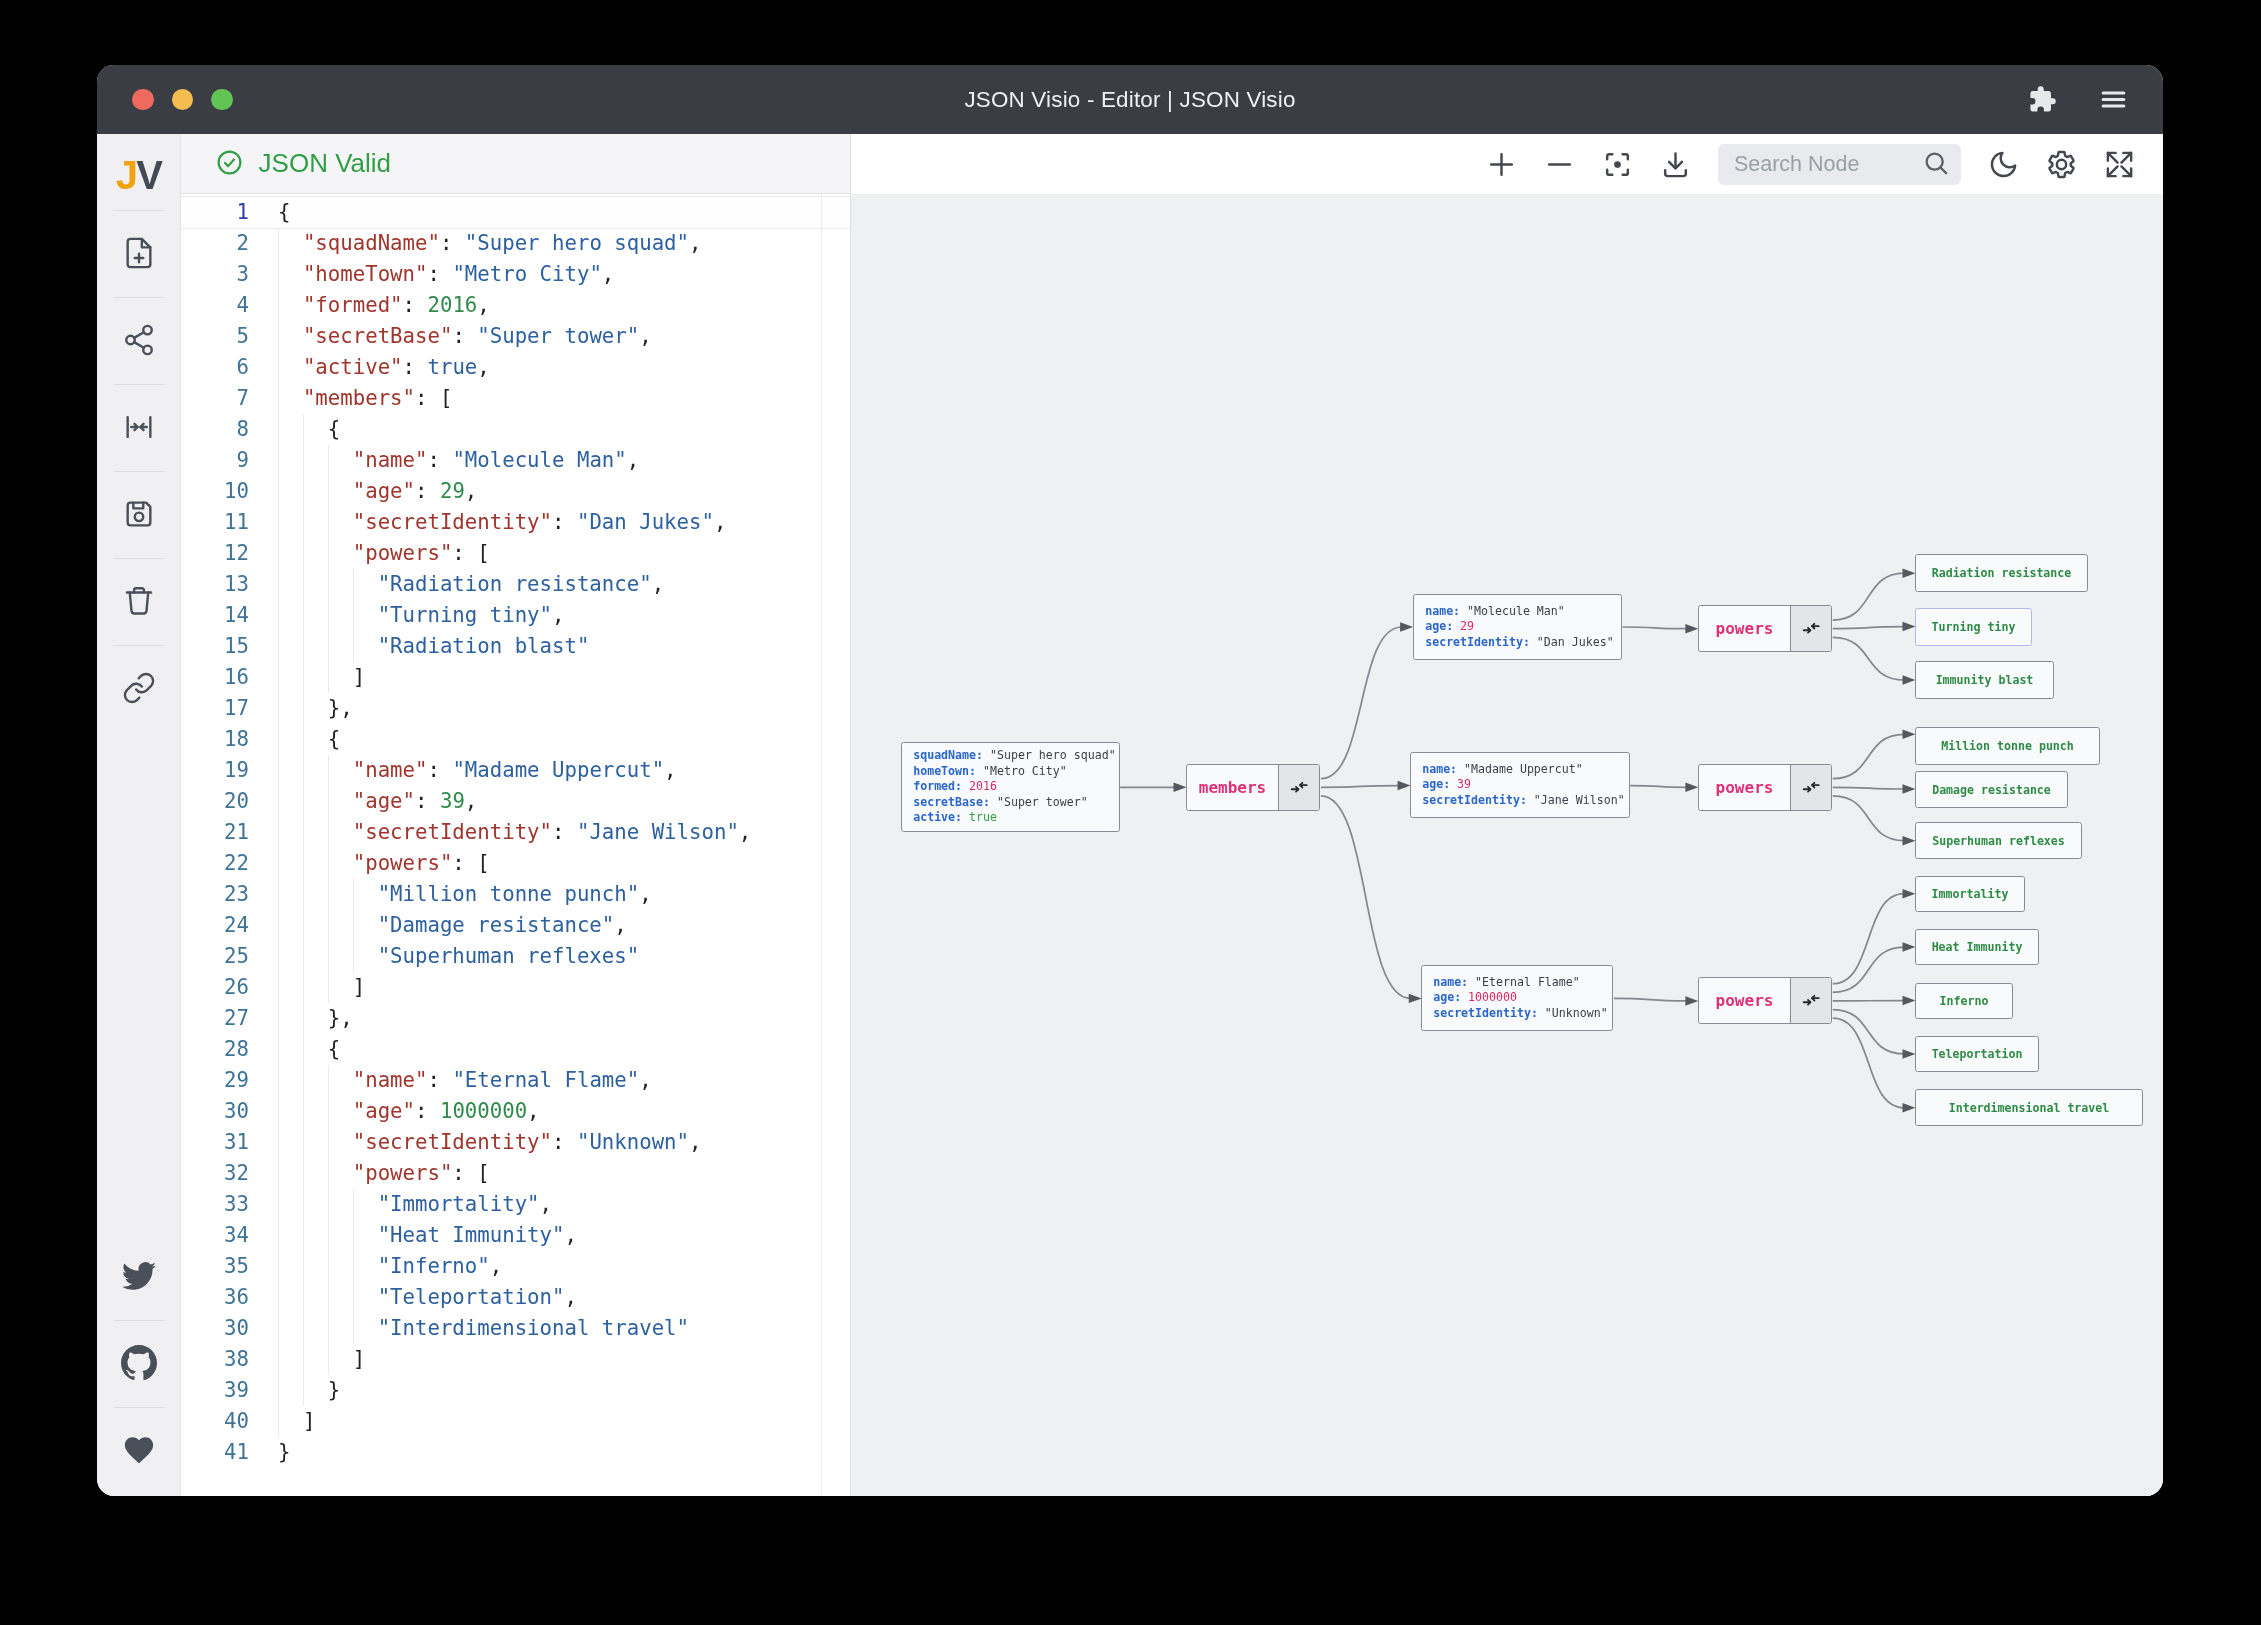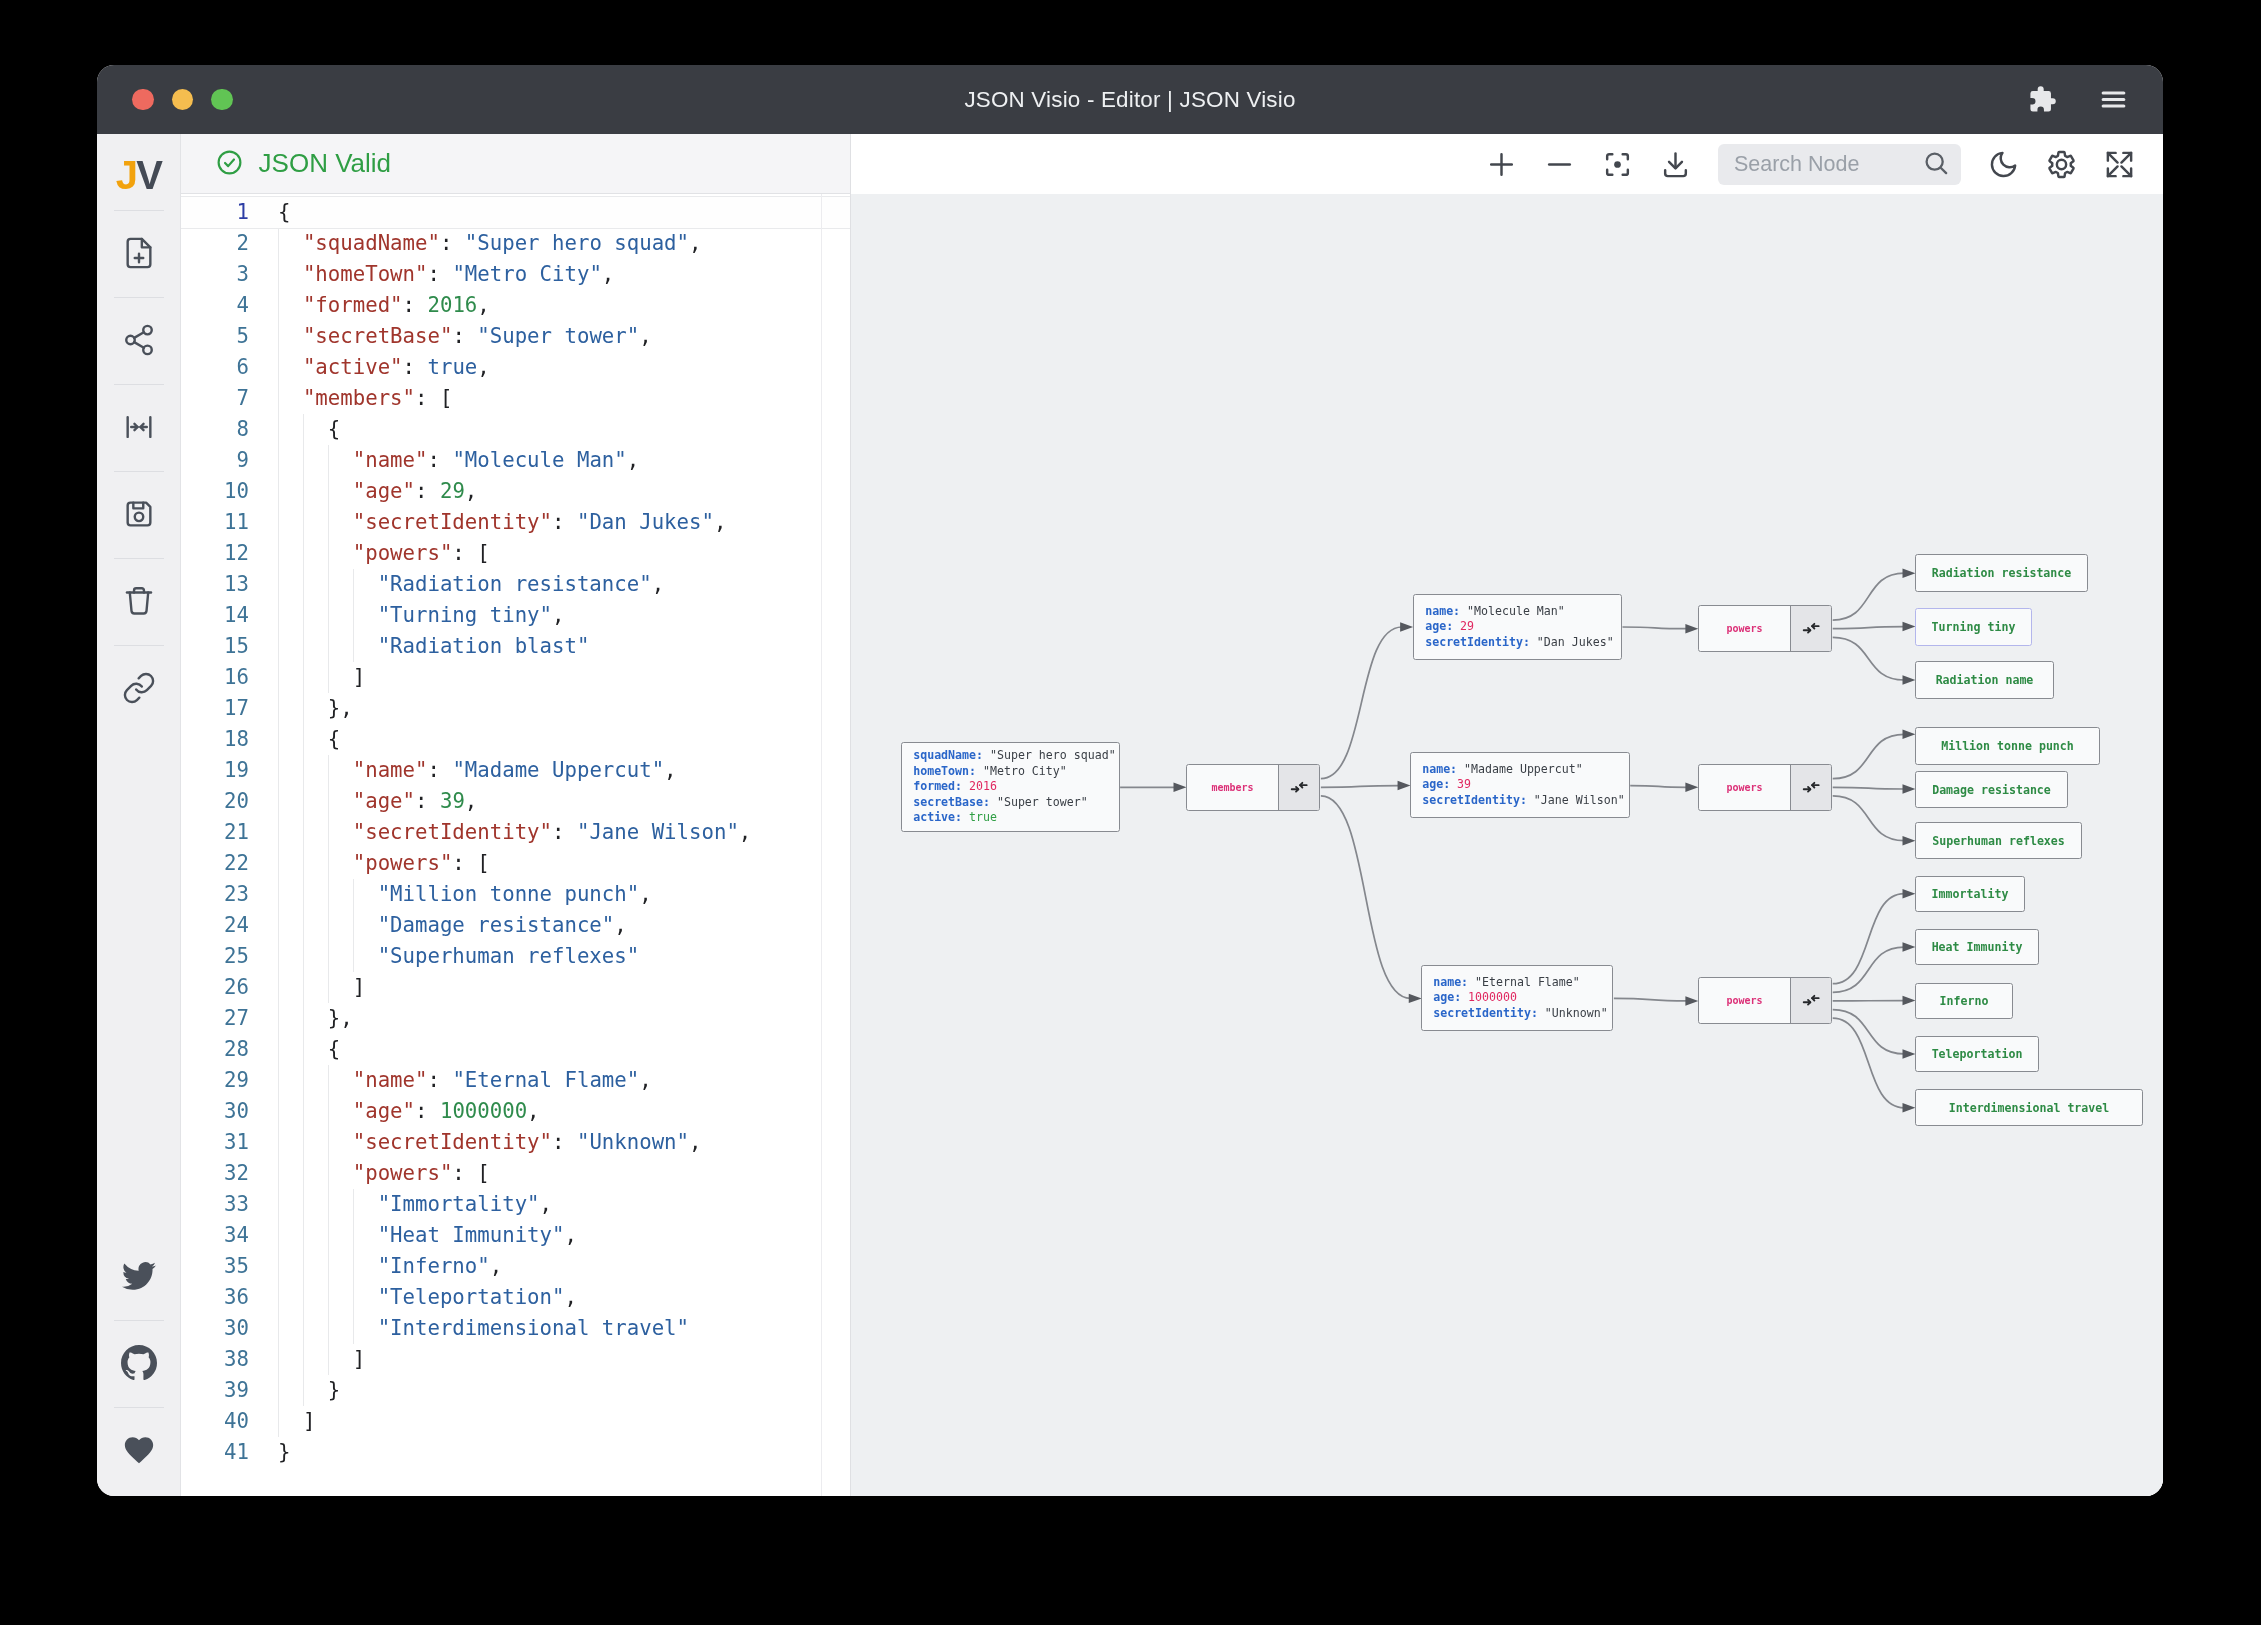--- a/index.html
+++ b/index.html
@@ -64,21 +64,21 @@
   .edge-arrow { fill:#55585e; }
 
   .node { position:absolute; background:#f9fafb; border:1.3px solid #888b91; border-radius:2.6px;
           font-family:"DejaVu Sans Mono", monospace; font-size:11.6px; cursor:pointer; }
   .node.hl { border-color:#b3b6ec; }
   .node.object { display:flex; flex-direction:column; justify-content:center; padding:0 11.2px; }
   .nrow { line-height:15.5px; white-space:pre; }
   .nk { color:#2a66c9; font-weight:bold; }
   .nv { color:#3a3f46; } .nv.t-n { color:#e02860; } .nv.t-b { color:#2f9e44; }
   .node.bracket { display:flex; align-items:stretch; padding:0; overflow:hidden; }
-  .bracket-label { flex:1; display:flex; align-items:center; justify-content:center; color:#dc3178; font-weight:bold; font-size:10px; }
+  .bracket-label { flex:1; display:flex; align-items:center; justify-content:center; color:#dc3178; font-weight:bold; font-size:16px; }
   .collapse-btn { flex:0 0 41px; background:#e4e5e8; border-left:0.9px solid #888b91; display:flex; align-items:center; justify-content:center; }
   .collapse-btn svg { stroke:#26282b; fill:none; stroke-width:2; stroke-linecap:round; stroke-linejoin:round; }
   .node.leaf { display:flex; align-items:center; justify-content:center; color:#2e8b45; font-weight:bold; padding:0 15.5px; white-space:pre; }
 </style>
 </head>
 <body>
 
 <div class="window">
 
   <div class="titlebar">
@@ -557,21 +557,21 @@
               <svg width="22.4" height="22.4" viewBox="0 0 24 24">
                 <path d="M4 14.2h7"></path>
                 <path d="M8.6 11.7l2.5 2.5-2.5 2.5"></path>
                 <path d="M20 9.8h-7"></path>
                 <path d="M15.4 7.3L12.9 9.8l2.5 2.5"></path>
               </svg>
             </div>
           </div>
           <div class="node leaf" style="left: 1064px; top: 360px; width: 173px; height: 38px;">Radiation resistance</div>
           <div class="node leaf hl" style="left: 1064px; top: 414px; width: 117px; height: 38px;">Turning tiny</div>
-          <div class="node leaf" style="left: 1064px; top: 467px; width: 139px; height: 38px;">Radiation name</div>
+          <div class="node leaf" style="left: 1064px; top: 467px; width: 139px; height: 38px;">Immunity blast</div>
           <div class="node leaf" style="left: 1064px; top: 533px; width: 185px; height: 38px;">Million tonne punch</div>
           <div class="node leaf" style="left: 1064px; top: 577px; width: 153px; height: 37px;">Damage resistance</div>
           <div class="node leaf" style="left: 1064px; top: 628px; width: 167px; height: 37px;">Superhuman reflexes</div>
           <div class="node leaf" style="left: 1064px; top: 682px; width: 110px; height: 36px;">Immortality</div>
           <div class="node leaf" style="left: 1064px; top: 735px; width: 124px; height: 36px;">Heat Immunity</div>
           <div class="node leaf" style="left: 1064px; top: 789px; width: 98px; height: 36px;">Inferno</div>
           <div class="node leaf" style="left: 1064px; top: 842px; width: 124px; height: 36px;">Teleportation</div>
           <div class="node leaf" style="left: 1064px; top: 895px; width: 228px; height: 37px;">Interdimensional travel</div>
         </div>
     </div>

